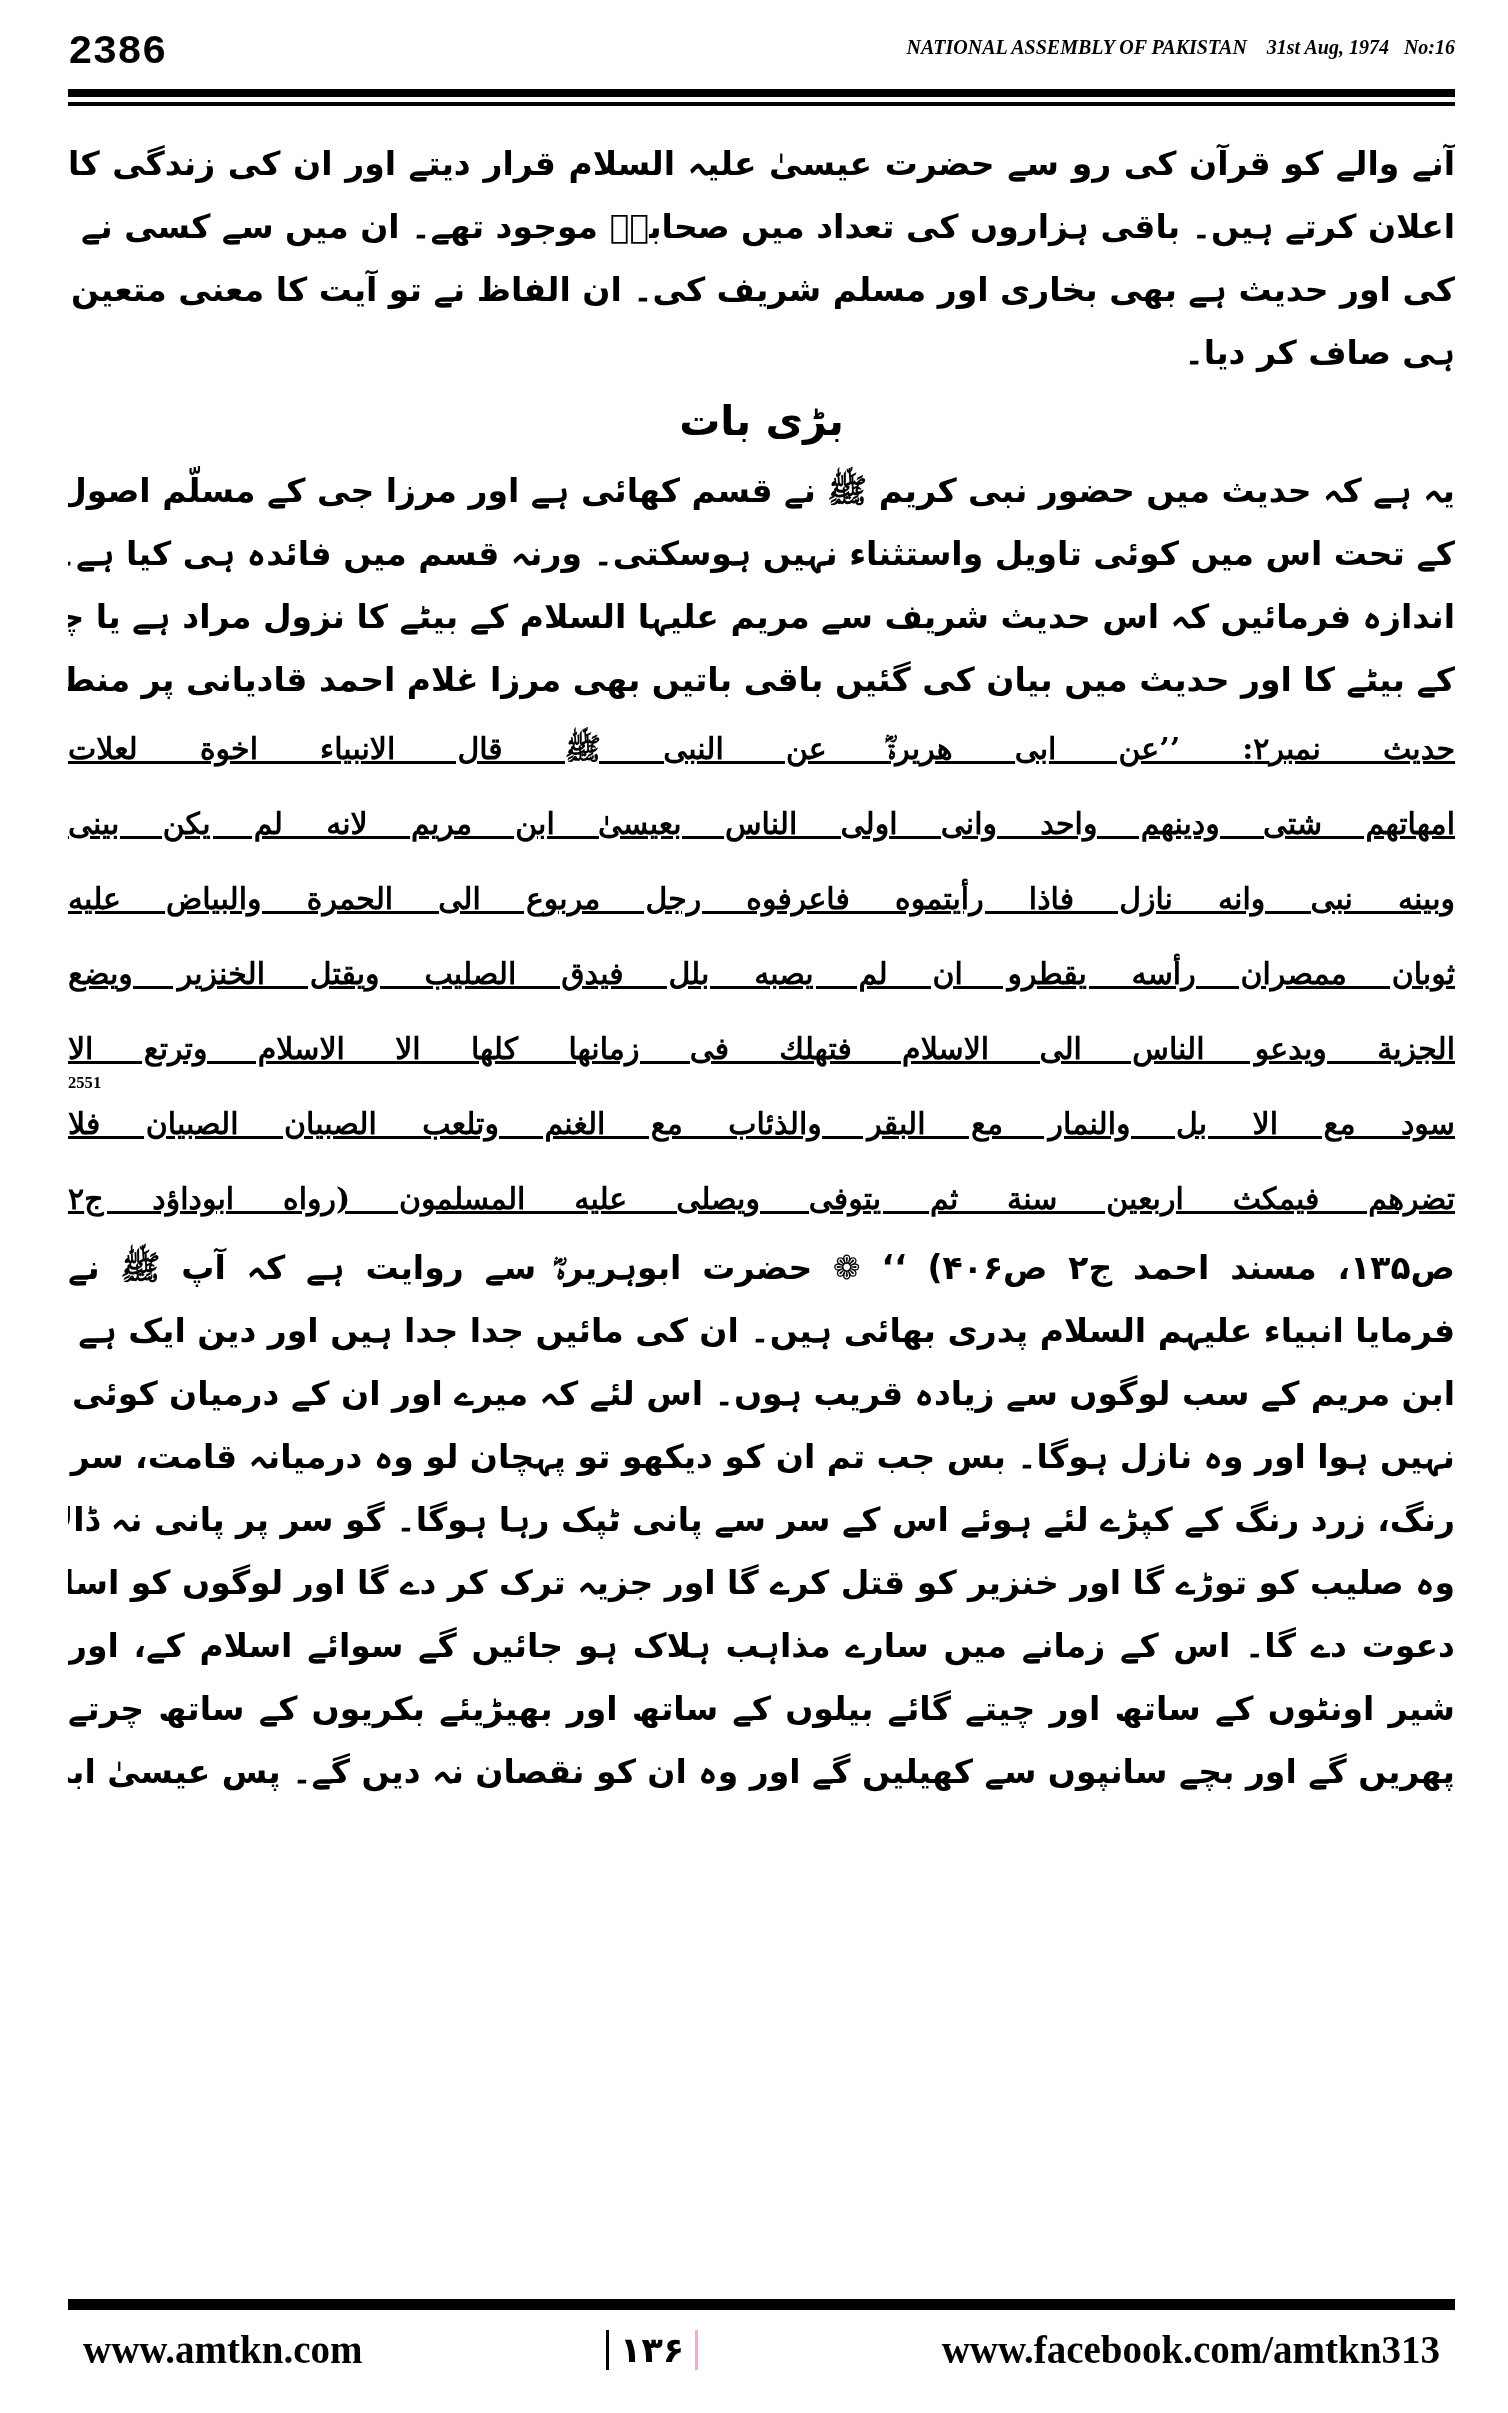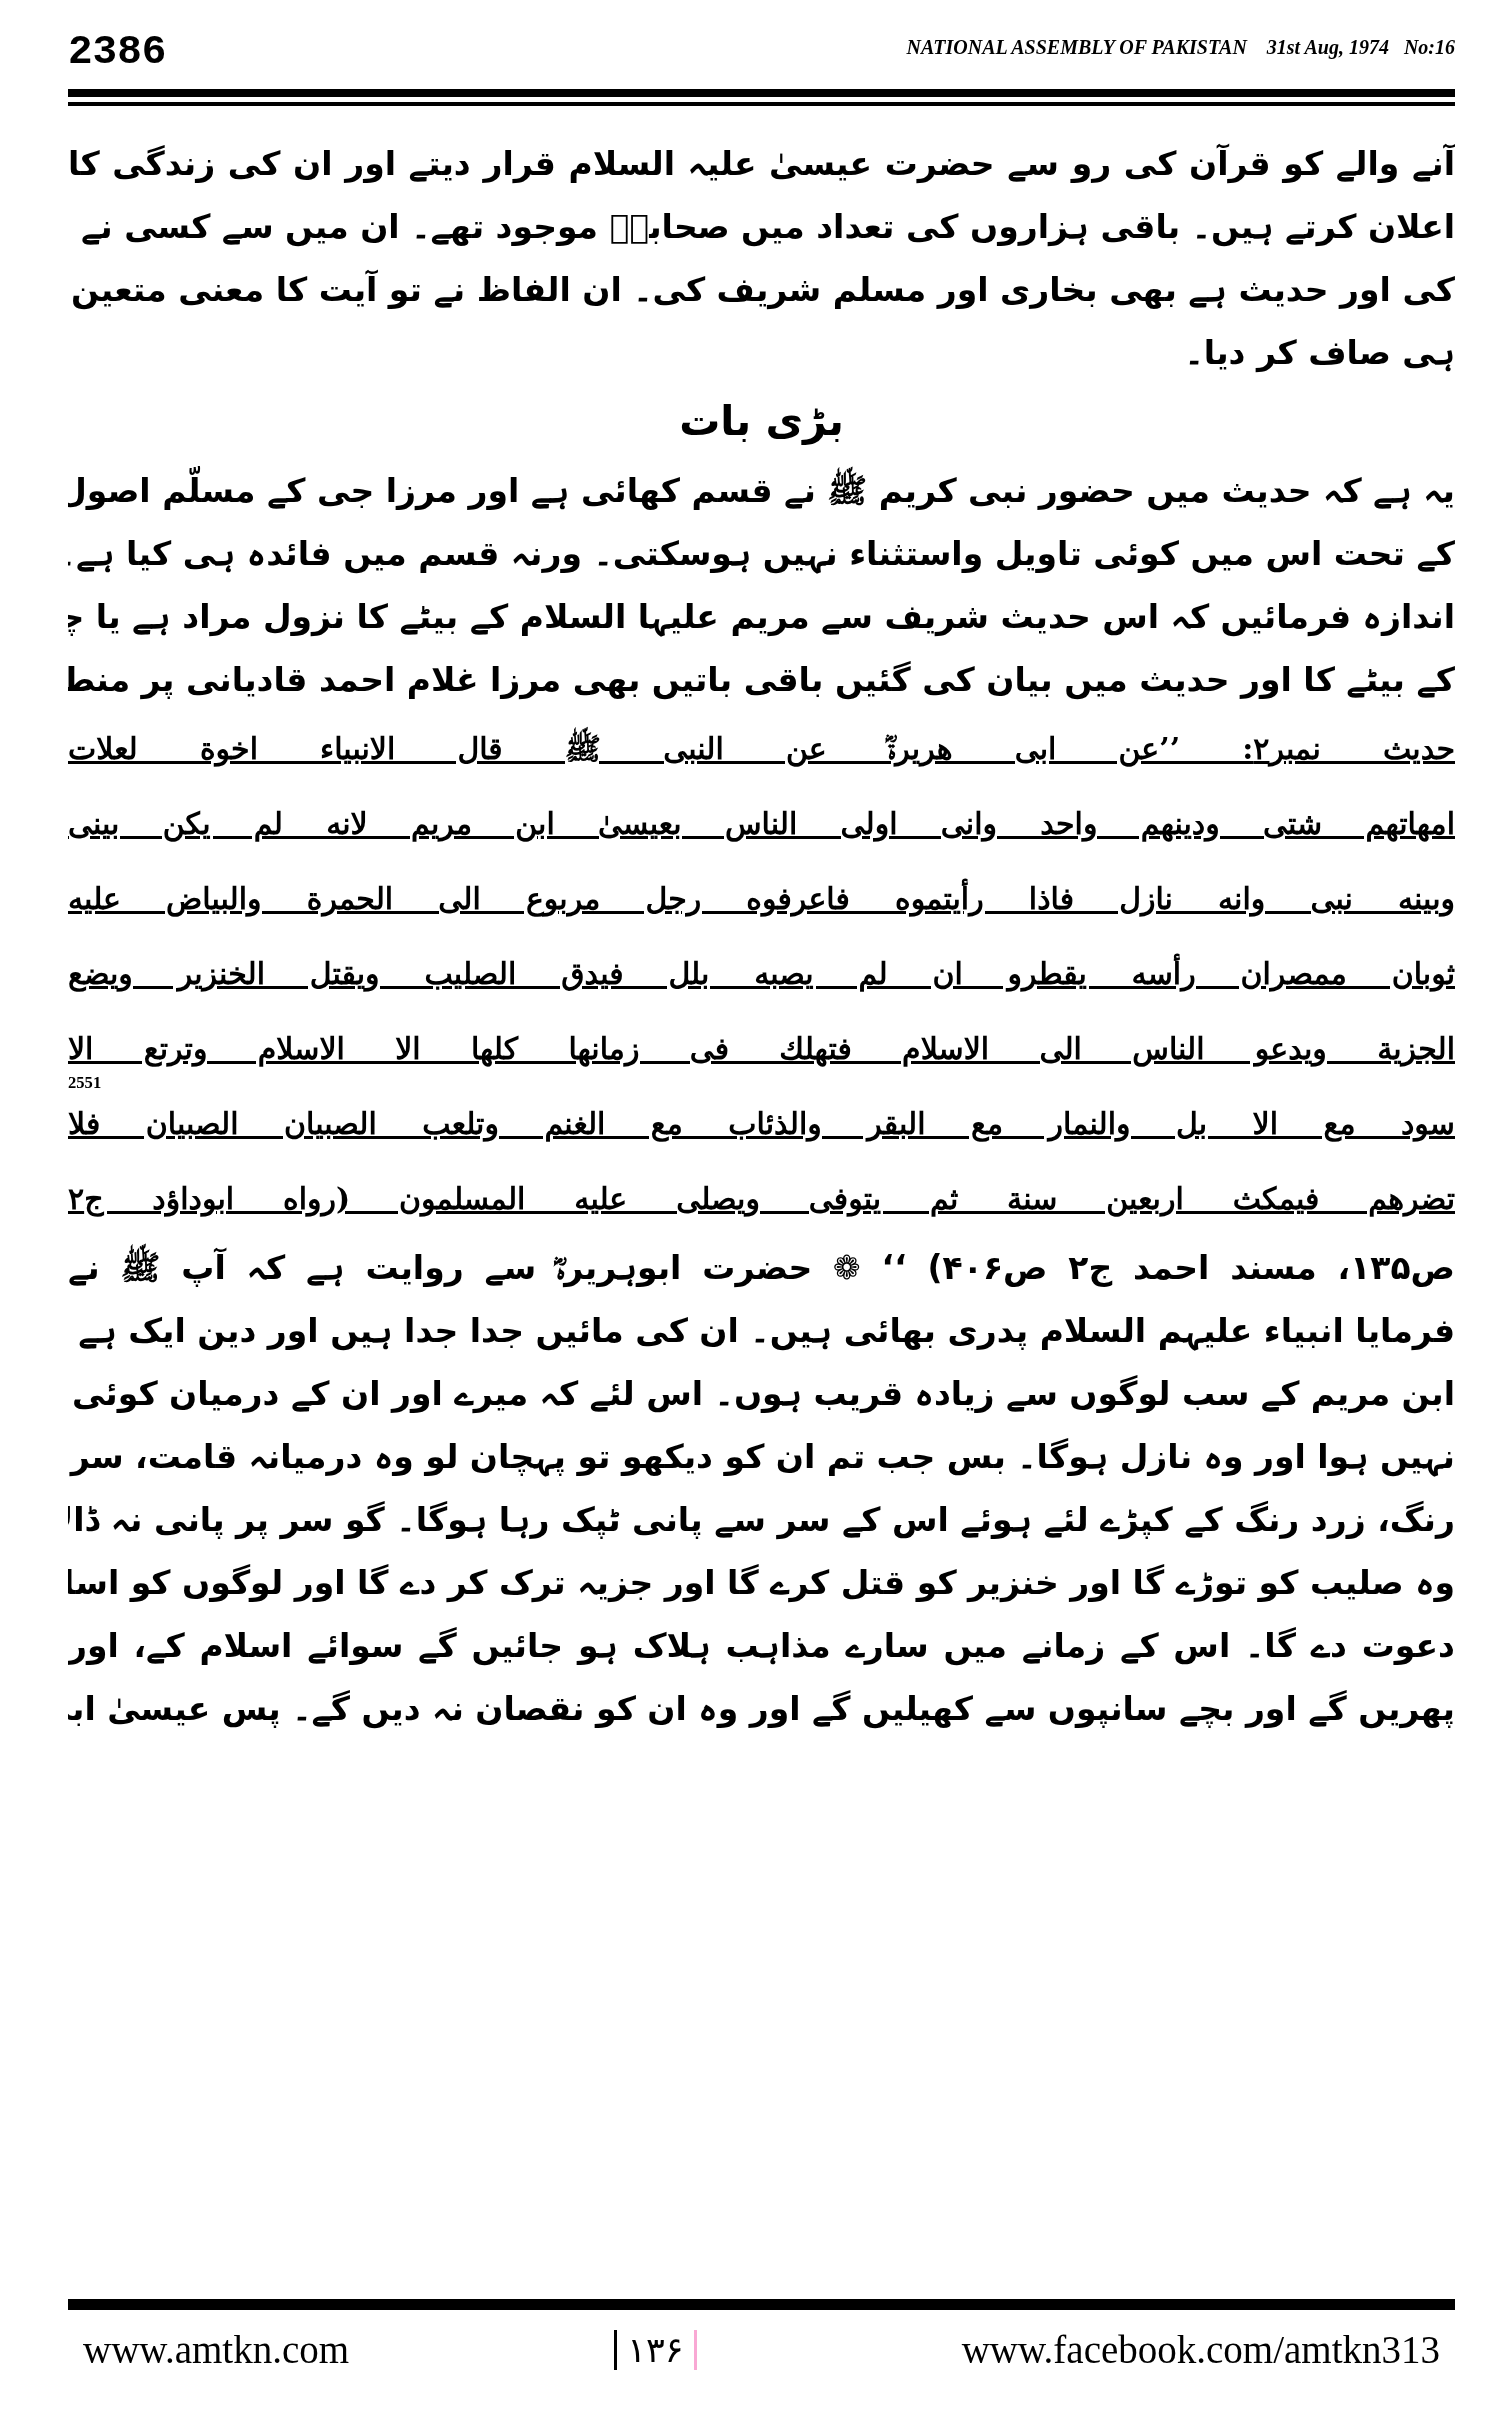--- a/index.html
+++ b/index.html
@@ -9,21 +9,21 @@
   .header-title { position:absolute; right:0; bottom:16px; font-size:20px; white-space:pre;font-style:italic; }
   .rule-thick { position:absolute; left:68px; right:53px; height:7.5px; background:#000; }
   .rule-thin { position:absolute; left:68px; right:53px; height:3.8px; background:#000; }
   .body { position:absolute; left:68px; right:53px; top:132px; direction:rtl; font-family:"DejaVu Sans", sans-serif; font-weight:bold; }
   .line { height:63px; line-height:63px; font-size:33px; text-align:justify; text-align-last:justify; white-space:nowrap; overflow:hidden; }
   .line.last { text-align-last:right; }
   .heading { height:75px; line-height:75px; font-size:41px; text-align:center; text-align-last:center; }
   .arabic .line { font-family:"DejaVu Serif", serif; font-size:30px; height:75px; line-height:75px; }
   .marker { position:absolute; left:0; font-family:"Liberation Serif", serif; font-size:16.6px; direction:ltr; font-weight:bold; }
   .footer-rule { position:absolute; left:68px; right:53px; top:2299px; height:10.6px; background:#000; }
-  .footer { position:absolute; left:83px; right:68px; top:2323px; height:53px; display:flex; justify-content:space-between; align-items:center; font-family:"Liberation Serif", serif; font-weight:normal; font-size:39px;text-align:center; }
+  .footer { position:absolute; left:83px; right:68px; top:2323px; height:53px; display:flex; justify-content:space-between; align-items:center; font-family:"Liberation Serif", serif; font-weight:bold; font-size:39px;text-align:center; }
   .footer-pg { font-family:"DejaVu Sans", sans-serif; border-left:3px solid #000; border-right:3px solid #f9a8d4; padding:0 10.6px; font-size:35px; }
 </style>
 </head>
 <body>
 
 <div class="header">
   <span class="page-num">2386</span>
   <span class="header-title">NATIONAL ASSEMBLY OF PAKISTAN    31st Aug, 1974   No:16</span>
 </div>
 <div class="rule-thick" style="top:89px;"></div>
@@ -54,20 +54,21 @@
     <div class="line">تضرهم فيمكث اربعين سنة ثم يتوفی ويصلی عليه المسلمون (رواه ابوداؤد ج۲</div>
   </div>
   <div>
     <div class="line">ص۱۳۵، مسند احمد ج۲ ص۴۰۶) ‘‘ ❁ حضرت ابوہریرہؓ سے روایت ہے کہ آپ ﷺ نے</div>
     <div class="line">فرمایا انبیاء علیہم السلام پدری بھائی ہیں۔ ان کی مائیں جدا جدا ہیں اور دین ایک ہے اور میں عیسیٰ</div>
     <div class="line">ابن مریم کے سب لوگوں سے زیادہ قریب ہوں۔ اس لئے کہ میرے اور ان کے درمیان کوئی نبی</div>
     <div class="line">نہیں ہوا اور وہ نازل ہوگا۔ بس جب تم ان کو دیکھو تو پہچان لو وہ درمیانہ قامت، سرخی سفیدی ملا ہوا</div>
     <div class="line">رنگ، زرد رنگ کے کپڑے لئے ہوئے اس کے سر سے پانی ٹپک رہا ہوگا۔ گو سر پر پانی نہ ڈالا ہو</div>
     <div class="line">وہ صلیب کو توڑے گا اور خنزیر کو قتل کرے گا اور جزیہ ترک کر دے گا اور لوگوں کو اسلام کی طرف</div>
     <div class="line">دعوت دے گا۔ اس کے زمانے میں سارے مذاہب ہلاک ہو جائیں گے سوائے اسلام کے، اور</div>
+    <div class="line">شیر اونٹوں کے ساتھ اور چیتے گائے بیلوں کے ساتھ اور بھیڑیئے بکریوں کے ساتھ چرتے</div>
     <div class="line">پھریں گے اور بچے سانپوں سے کھیلیں گے اور وہ ان کو نقصان نہ دیں گے۔ پس عیسیٰ ابن مریم</div>
   </div>
 </div>
 
 <div class="footer-rule"></div>
 <div class="footer">
   <span>www.amtkn.com</span>
   <span class="footer-pg">۱۳۶</span>
   <span>www.facebook.com/amtkn313</span>
 </div>

